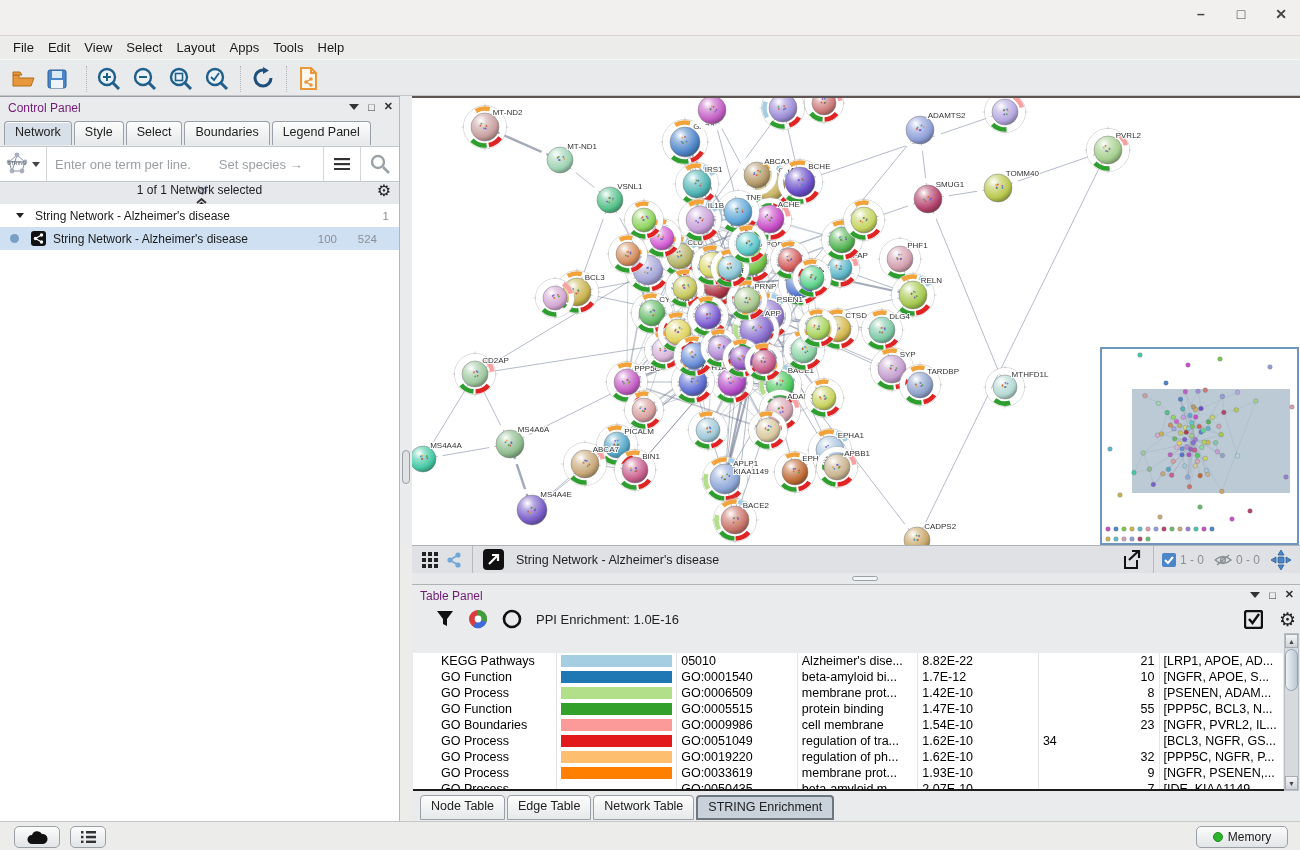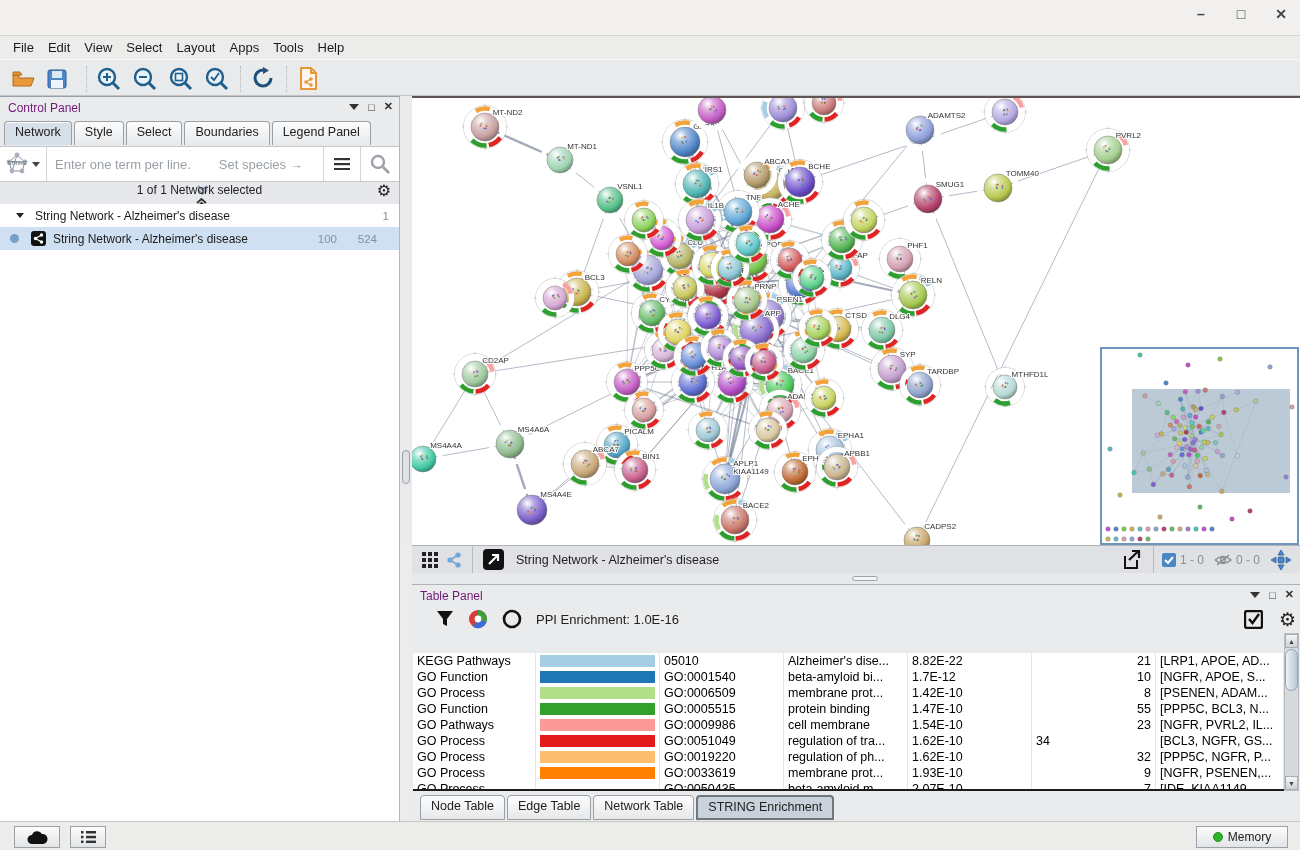--- a/index.html
+++ b/index.html
@@ -56,33 +56,33 @@
 
   
   .table-panel { position:absolute; left:412px; top:584px; width:888px; height:237px; background:#e9ebed; border-top:1px solid #b0b3b6; }
   .tp-header { position:absolute; left:0; top:0; width:100%; height:20px; }
   .tp-toolbar { position:absolute; left:10px; top:20px; width:100%; height:28px; display:flex; align-items:center; }
   .ppi-text { font-size:13px; color:#222; margin-left:14px; }
   .tp-grid-header { position:absolute; left:1px; top:48px; height:20px; display:flex; }
   .th { border:1px solid #b9bfc6; border-left:none; background:linear-gradient(#fafbfc,#dfe4e9); font-size:12.5px; padding:2px 4px; color:#222; white-space:nowrap; overflow:hidden; }
   .th:first-child { border-left:1px solid #b9bfc6; }
   .tp-rows { position:absolute; left:1px; top:68px; width:871px; height:138px; background:#fff; overflow:hidden; border-bottom:2px solid #1c1c1c; }
-  .tr { display:flex; height:16px; }
+  .tr { display:flex; height:16px;margin-left:24px; }
   .td { font-size:12.5px; padding:0 4px; border-right:1px solid #e3e6e9; white-space:nowrap; overflow:hidden; color:#000; line-height:16px; }
   .td .bar { margin-top:2px; height:12px; width:100%; }
   .tp-scroll { position:absolute; right:1px; top:48px; width:15px; height:158px; background:#d7dadd; border:1px solid #b9bfc6; }
   .sc-btn { position:absolute; left:0; width:13px; height:14px; background:linear-gradient(#f4f5f6,#cfd3d7); border:1px solid #a8adb2; font-size:7px; color:#444; text-align:center; line-height:13px; }
   .sc-thumb { position:absolute; left:0px; top:15px; width:13px; height:42px; background:linear-gradient(90deg,#eef1f4,#b9c7d4); border:1px solid #8fa3b5; border-radius:7px; }
   .tp-tabs { position:absolute; left:8px; top:210px; display:flex; gap:2px; }
   .btab { font-size:12.5px; padding:3px 10px 4px; border:1px solid #9aa0a8; border-radius:4px 4px 0 0; background:linear-gradient(#fdfdfd,#e6e8ea); color:#222; }
   .btab.active { background:#c9d1da; border-width:2px; border-color:#6e7680; }
 
   
   .statusbar { position:absolute; left:0; top:821px; width:1300px; height:29px; background:#ececeb; border-top:1px solid #c9c7c5; }
-  .sb-btn { position:absolute; top:4px; height:22px; border:1px solid #9aa0a6; border-radius:0; background:linear-gradient(#fcfcfc,#e2e4e6); display:flex; align-items:center; justify-content:center; gap:5px; font-size:12px;text-align:right; }
+  .sb-btn { position:absolute; top:4px; height:22px; border:1px solid #9aa0a6; border-radius:5px; background:linear-gradient(#fcfcfc,#e2e4e6); display:flex; align-items:center; justify-content:center; gap:5px; font-size:12px;text-align:right; }
   .mem-dot { width:10px; height:10px; border-radius:50%; background:#2cb52c; border:1px solid #1d8a1d; }
 
   .icon { display:inline-flex; align-items:center; justify-content:center; }
   .gear { font-size:16px; color:#222; line-height:1; }
   svg text { font-family:"Liberation Sans", sans-serif; }
 </style>
 </head>
 <body>
 
 <div id="window">
@@ -2836,21 +2836,21 @@
           <div class="td" style="width: 124px;">
             <div class="bar" style="background: rgb(51, 160, 44);"></div>
           </div>
           <div class="td" style="width: 124px;">GO:0005515</div>
           <div class="td" style="width: 124px;">protein binding</div>
           <div class="td" style="width: 124px;">1.47E-10</div>
           <div class="td" style="width: 124px; text-align: right;">55</div>
           <div class="td" style="width: 128px;">[PPP5C, BCL3, N...</div>
         </div>
         <div class="tr">
-          <div class="td" style="width: 123px;">GO Pathways</div>
+          <div class="td" style="width: 123px;">GO Boundaries</div>
           <div class="td" style="width: 124px;">
             <div class="bar" style="background: rgb(251, 154, 153);"></div>
           </div>
           <div class="td" style="width: 124px;">GO:0009986</div>
           <div class="td" style="width: 124px;">cell membrane</div>
           <div class="td" style="width: 124px;">1.54E-10</div>
           <div class="td" style="width: 124px; text-align: right;">23</div>
           <div class="td" style="width: 128px;">[NGFR, PVRL2, IL...</div>
         </div>
         <div class="tr">

